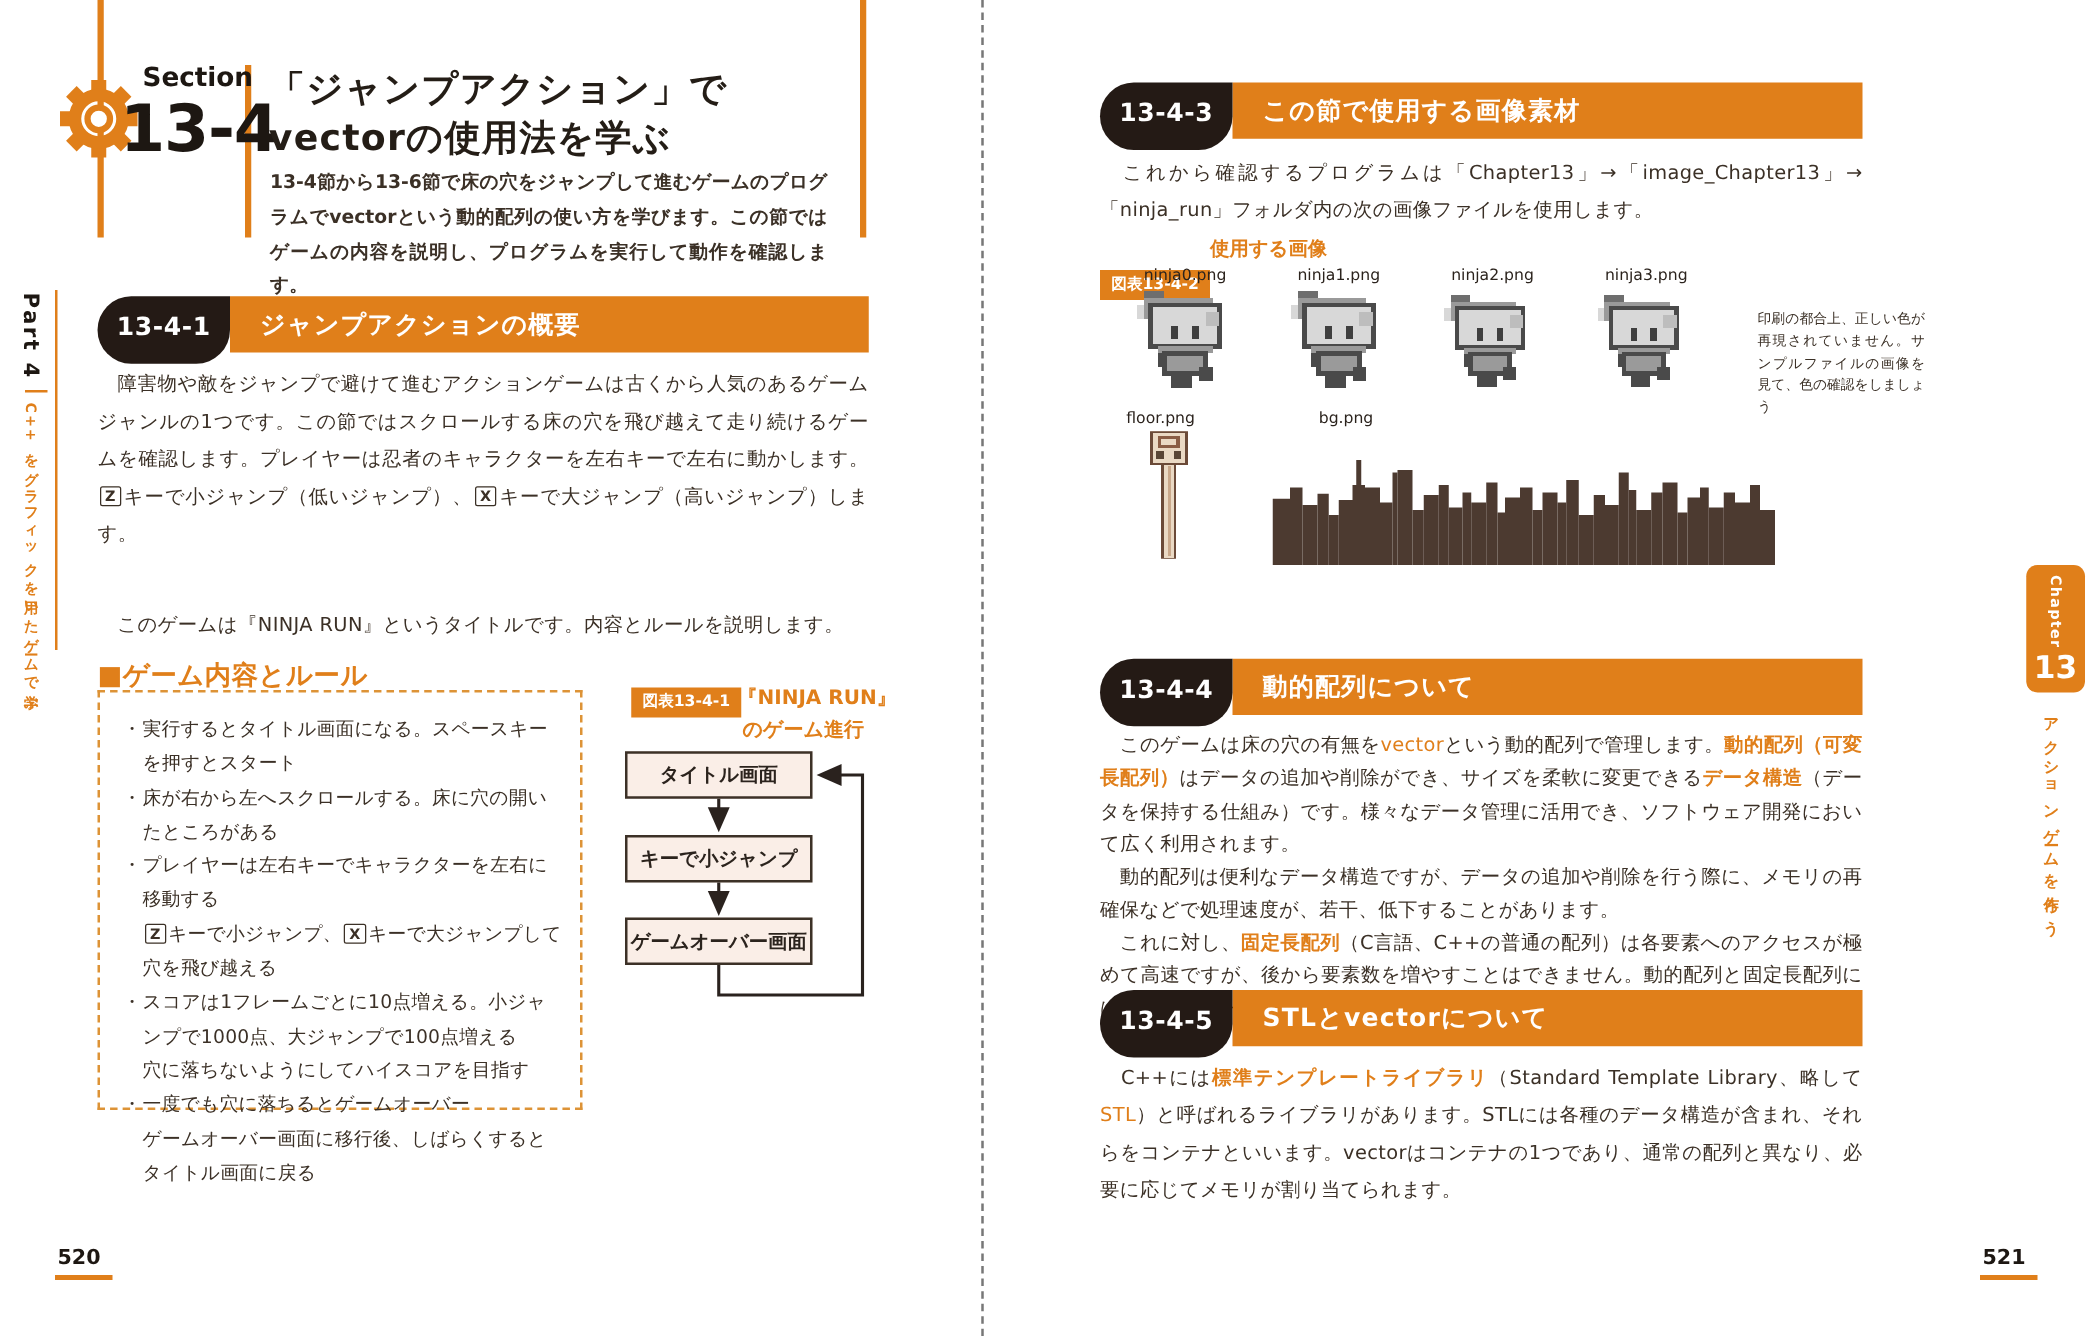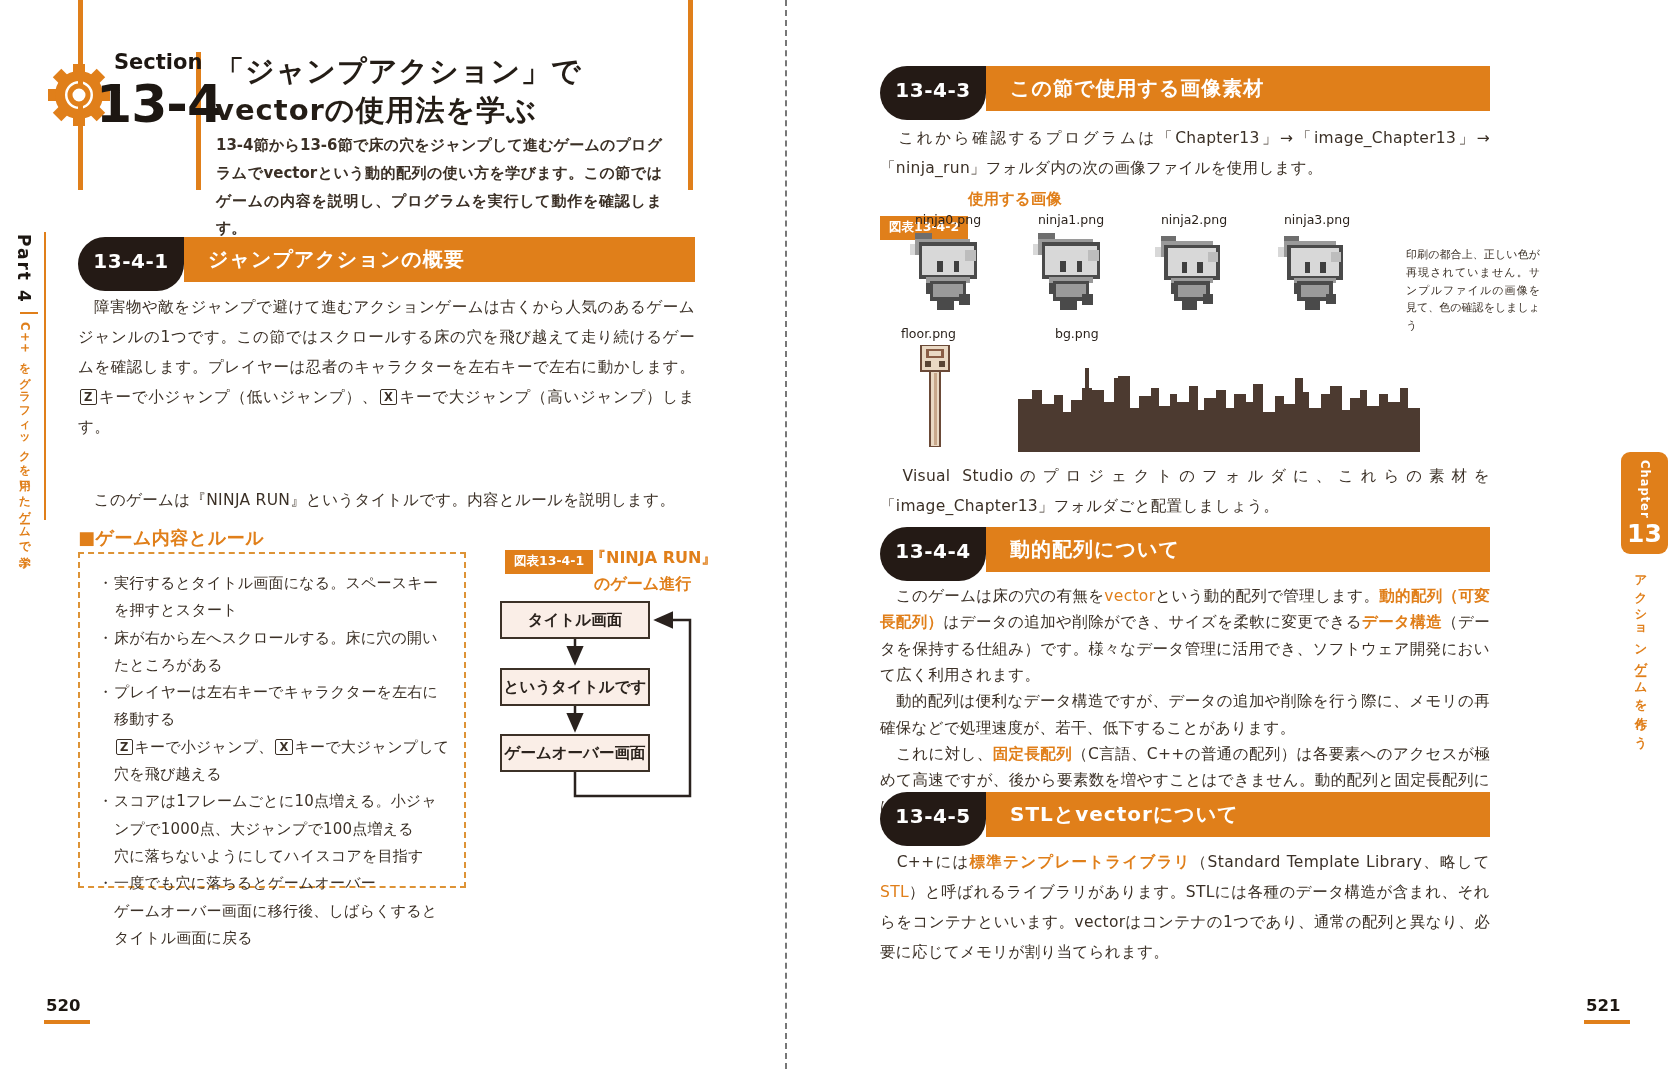--- a/index.html
+++ b/index.html
@@ -30,21 +30,21 @@
   .vbar{position:absolute;width:5px;background:var(--accent);}
   .kicker{font-size:21px;font-weight:bold;color:#1d1712;}
   .secnum{font-size:52px;font-weight:bold;color:#1d1712;letter-spacing:-1px;line-height:1;}
   .htitle{font-size:29px;font-weight:bold;color:#241d16;line-height:1.35;letter-spacing:1px;}
   .hlead{font-size:15px;font-weight:bold;line-height:1.85;text-align:justify;}
 
   
   .figlabel{display:inline-block;background:var(--accent);color:#fff;font-weight:bold;
     font-size:12.5px;padding:3px 9px 4px;}
   .figcap{color:var(--accent);font-weight:bold;font-size:15.5px;}
-  .orange-h{color:var(--accent);font-weight:bold;font-size:18px;letter-spacing:.5px;}
+  .orange-h{color:var(--accent);font-weight:bold;font-size:21px;letter-spacing:.5px;}
   .rulesbox{position:absolute;border:2px dashed #dd9336;padding:16px 14px 10px 18px;}
   .rulesbox li{list-style:none;position:relative;padding-left:16px;font-size:15px;
     line-height:1.82;white-space:pre-wrap;letter-spacing:.2px;}
   .rulesbox li::before{content:"・";position:absolute;left:0;top:0;}
 
   .flowbox{position:absolute;width:150px;height:38px;background:var(--boxfill);
     border:2px solid #3c3127;display:flex;align-items:center;justify-content:center;
     font-size:15.5px;font-weight:bold;color:#2b231d;}
 
   .spritelabel{position:absolute;font-size:12.5px;color:#2b231d;text-align:center;width:90px;}
@@ -150,21 +150,21 @@
     </ul>
   </div>
 
   <div class="abs" style="left:505px;top:550px;">
     <span class="figlabel">図表13-4-1</span>
   </div>
   <div class="abs figcap" style="left:590px;top:548px;font-size:16px;">『NINJA RUN』</div>
   <div class="abs figcap" style="left:594px;top:574px;font-size:16px;">のゲーム進行</div>
 
   <div class="flowbox" style="left:500px;top:601px;">タイトル画面</div>
-  <div class="flowbox" style="left:500px;top:668px;">というタイトルです</div>
+  <div class="flowbox" style="left:500px;top:668px;">キーで小ジャンプ</div>
   <div class="flowbox" style="left:500px;top:734px;">ゲームオーバー画面</div>
 
   <svg class="abs" style="left:490px;top:598px;" width="222" height="214" viewBox="0 0 222 214">
     <defs>
       <marker id="ah" markerWidth="9" markerHeight="9" refX="6.5" refY="3.5" orient="auto">
         <path d="M0,0L8,3.5L0,7Z" fill="#2a221e"></path>
       </marker>
     </defs>
     <g stroke="#2a221e" stroke-width="2.5" fill="none">
       <path d="M85,41 L85,64" marker-end="url(#ah)"></path>
@@ -262,21 +262,20 @@
         <rect x="332" y="44" width="10" height="54"></rect>
       <rect x="342" y="36" width="7" height="62"></rect>
         <rect x="349" y="52" width="12" height="46"></rect>
       <rect x="361" y="40" width="9" height="58"></rect>
         <rect x="370" y="48" width="12" height="50"></rect>
       <rect x="382" y="34" width="8" height="64"></rect>
         <rect x="390" y="54" width="12" height="44"></rect>
     </g>
   </svg>
 
-  <div class="abs bodytext" style="left:880px;top:462px;width:610px;"><span>　Visual Studioのプロジェクトのフォルダに、これらの素材を「image_Chapter13」フォルダごと配置しましょう。</span></div>
 
   <div class="secbar" style="left:880px;top:527px;width:610px;">
     <div class="pill">13-4-4</div>
     <div class="bar">動的配列について</div>
   </div>
   <div class="abs" style="left:880px;top:583px;width:610px;">
     <div class="bodytext" style="line-height:1.7;"><span>　このゲームは床の穴の有無を</span><span class="hl2">vector</span><span>という動的配列で管理します。</span><span class="hl">動的配列（可変長配列）</span><span>はデータの追加や削除ができ、サイズを柔軟に変更できる</span><span class="hl">データ構造</span><span>（データを保持する仕組み）です。様々なデータ管理に活用でき、ソフトウェア開発において広く利用されます。</span></div>
     <div class="bodytext" style="line-height:1.7;"><span>　動的配列は便利なデータ構造ですが、データの追加や削除を行う際に、メモリの再確保などで処理速度が、若干、低下することがあります。</span></div>
     <div class="bodytext" style="line-height:1.7;"><span>　これに対し、</span><span class="hl">固定長配列</span><span>（C言語、C++の普通の配列）は各要素へのアクセスが極めて高速ですが、後から要素数を増やすことはできません。動的配列と固定長配列には、それぞれ一長一短があります。</span></div>
   </div>

